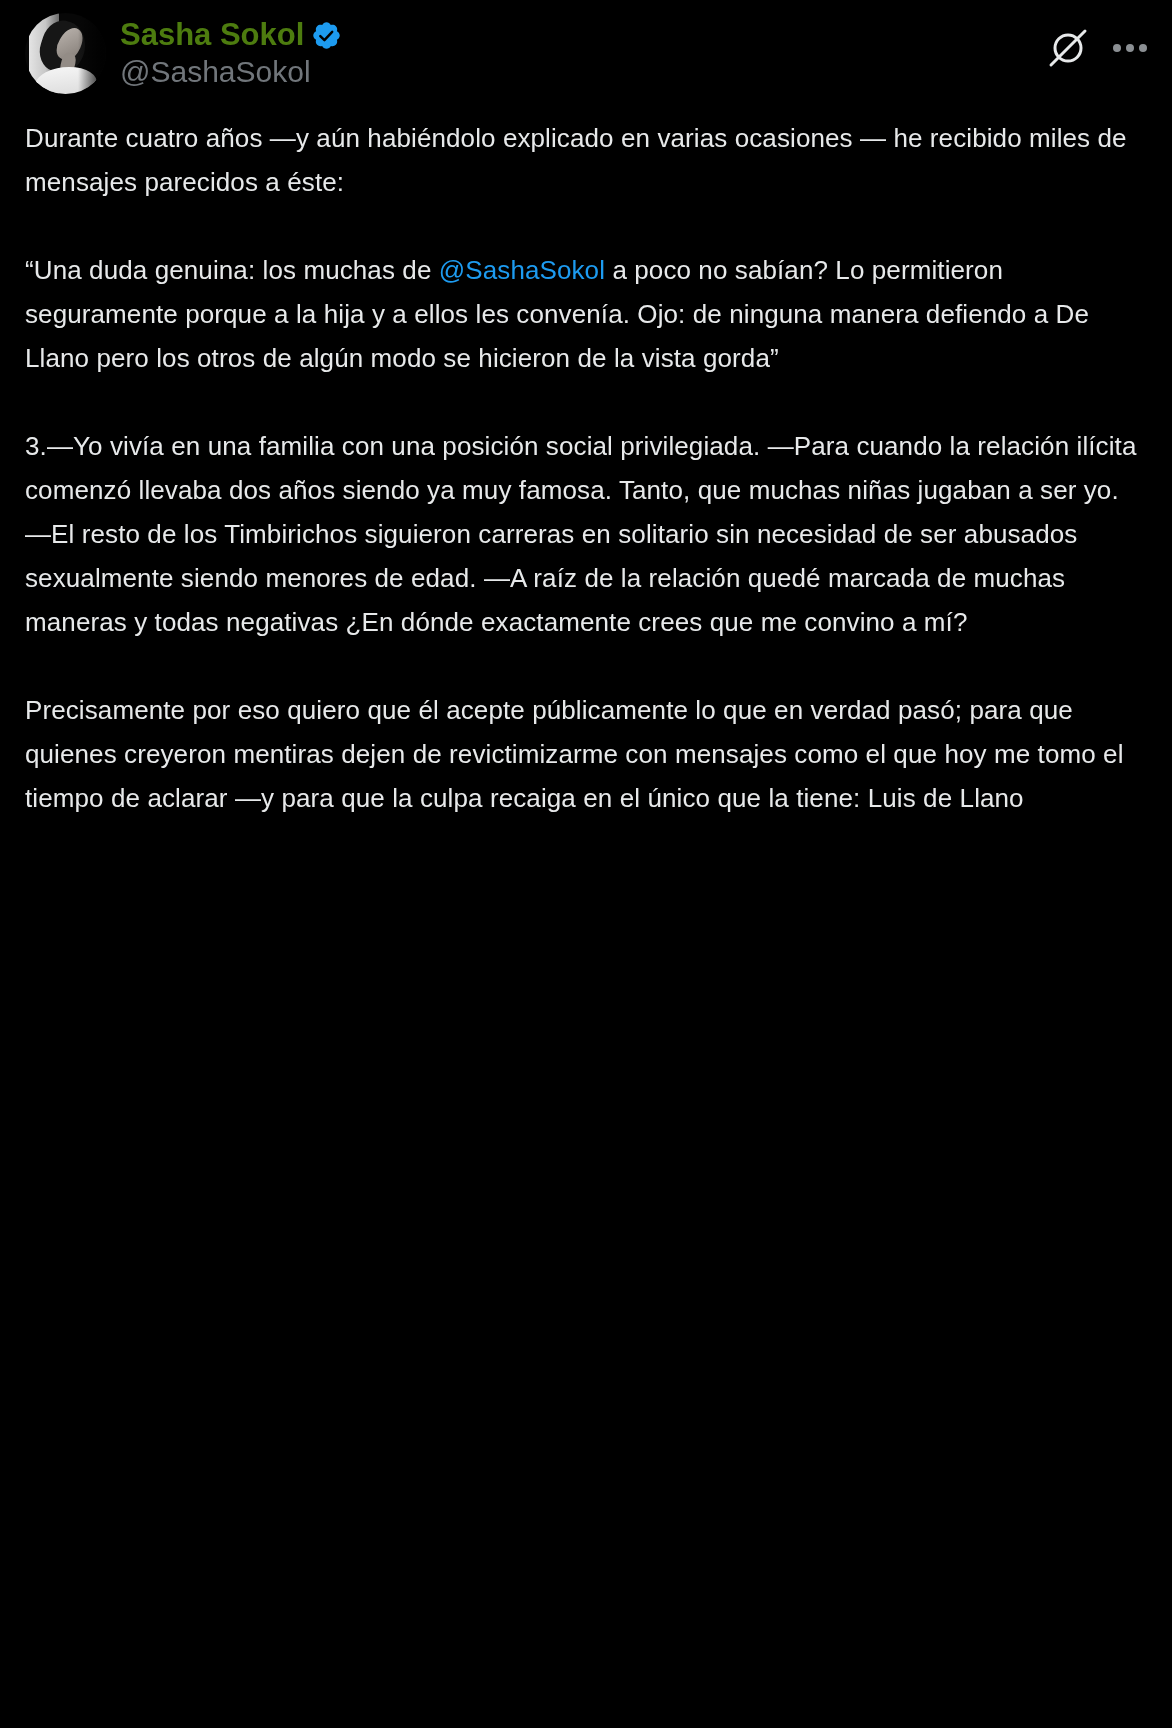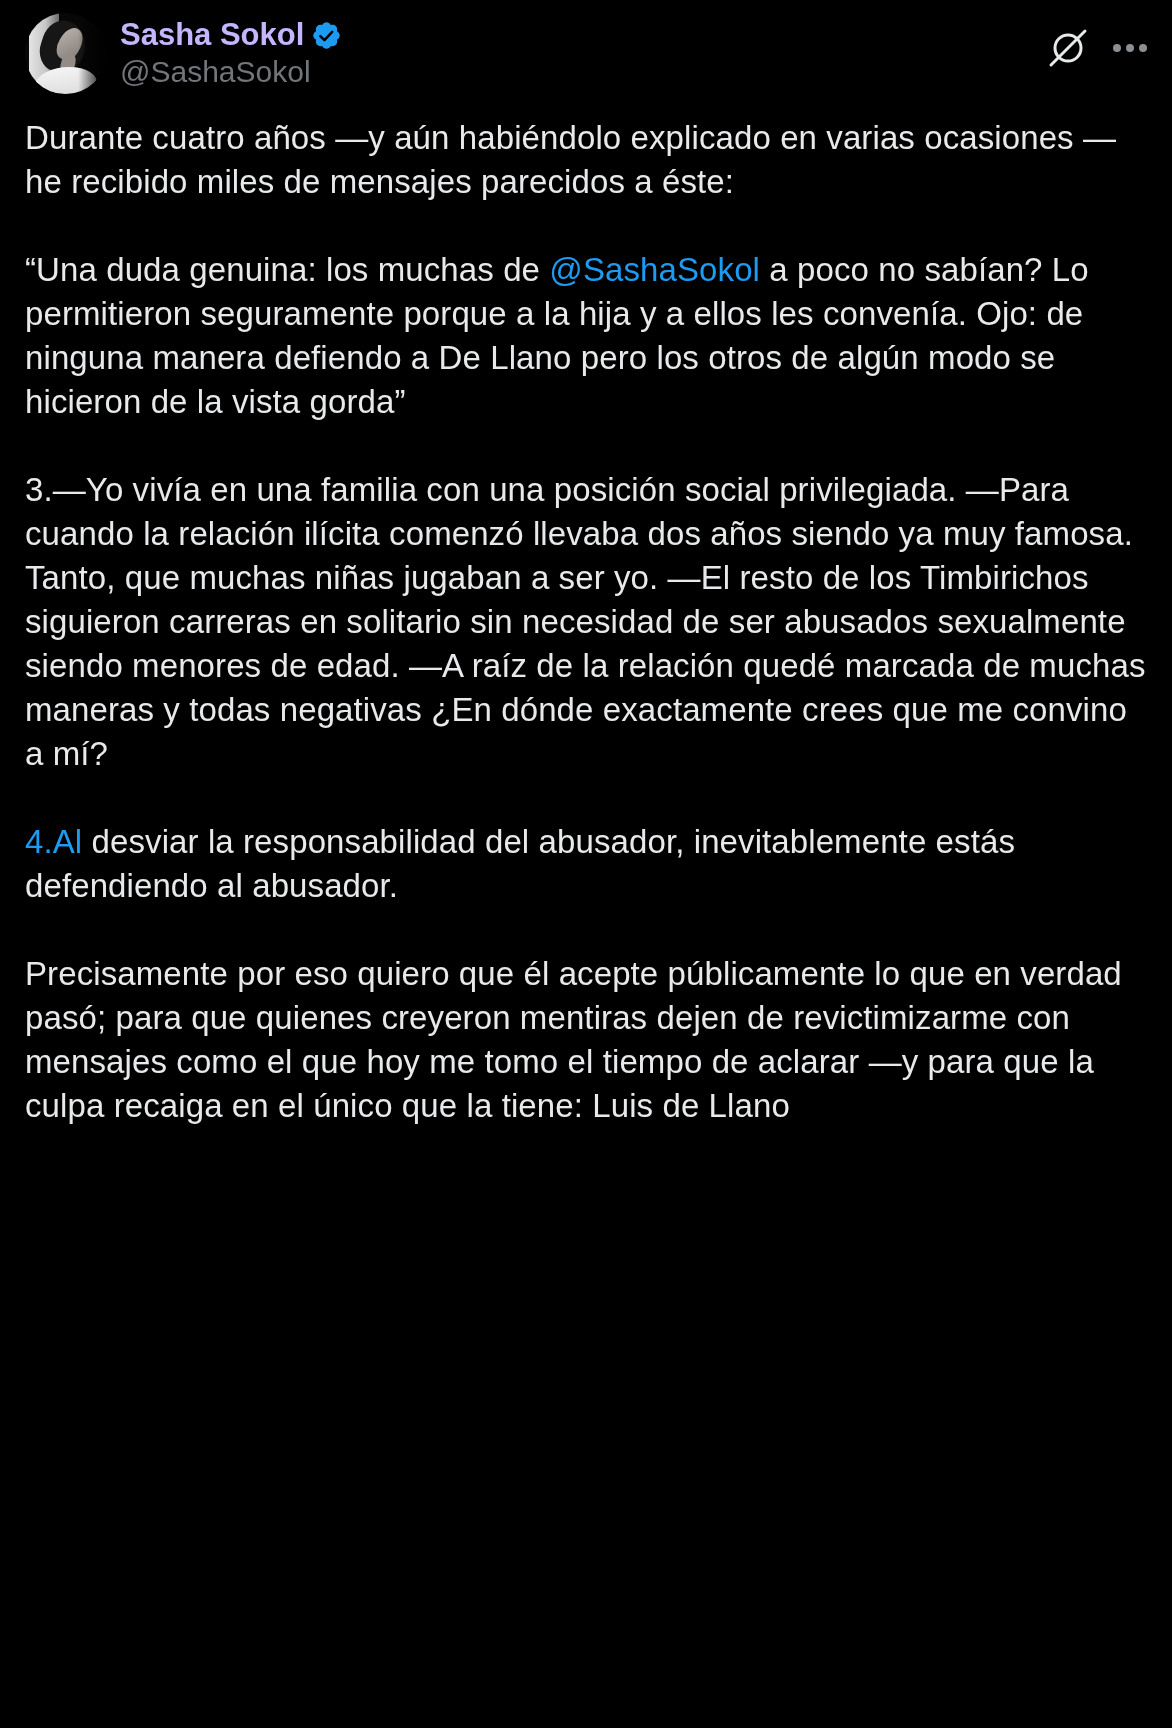--- a/index.html
+++ b/index.html
@@ -59,21 +59,21 @@
   }
   .av-shadow {
     position: absolute; right: -6px; top: 0;
     width: 34px; height: 100%;
     background: linear-gradient(90deg, rgba(0,0,0,0) 0%, rgba(0,0,0,0.85) 70%);
   }
 
   .user-info { margin-left: 14px; padding-top: 4px; min-width: 0; }
   .name-row { display: flex; align-items: center; gap: 7px; }
   .display-name {
-    color: #c4b5fd;
+    color: #4d7c0f;
     font-size: 31px;
     font-weight: 700;
     line-height: 36px;
     white-space: nowrap;
     cursor: pointer;
   }
   .verified { width: 31px; height: 31px; display: inline-block; flex-shrink: 0; }
   .handle {
     color: #71767b;
     font-size: 30px;
@@ -96,21 +96,21 @@
   .more-dots { display: flex; gap: 5px; align-items: center; }
   .more-dots span {
     width: 8px; height: 8px; border-radius: 50%;
     background: #8b8f93; display: inline-block;
   }
 
   
   .body-text {
     margin-top: 22px;
     color: #e7e9ea;
-    font-size: 33px;
+    font-size: 26px;
     line-height: 44px;
     letter-spacing: 0.1px;
     word-wrap: break-word;
   }
   .body-text p { margin: 0 0 44px 0; }
   .body-text p:last-child { margin-bottom: 16px; }
   a.link {
     color: #1d9bf0;
     text-decoration: none;
     cursor: pointer;
@@ -158,17 +158,16 @@
         </span>
       </button>
     </div>
 
   </div>
 
   <div class="body-text">
       <p><span>Durante cuatro años —y aún habiéndolo explicado en varias ocasiones — he recibido miles de mensajes parecidos a éste:</span></p>
       <p><span>“Una duda genuina: los muchas de </span><a class="link">@SashaSokol</a><span> a poco no sabían? Lo permitieron seguramente porque a la hija y a ellos les convenía. Ojo: de ninguna manera defiendo a De Llano pero los otros de algún modo se hicieron de la vista gorda”</span></p>
       <p><span>3.—Yo vivía en una familia con una posición social privilegiada. —Para cuando la relación ilícita comenzó llevaba dos años siendo ya muy famosa. Tanto, que muchas niñas jugaban a ser yo. —El resto de los Timbirichos siguieron carreras en solitario sin necesidad de ser abusados sexualmente siendo menores de edad.  —A raíz de la relación quedé marcada de muchas maneras y todas negativas ¿En dónde exactamente crees que me convino a mí?</span></p>
-      <p><a class="link">4.Al</a><span> desviar la responsabilidad del abusador, inevitablemente estás defendiendo al abusador.</span></p>
       <p><span>Precisamente por eso quiero que él acepte públicamente lo que en verdad pasó; para que quienes creyeron mentiras dejen de revictimizarme con mensajes como el que hoy me tomo el tiempo de aclarar —y para que la culpa recaiga en el único que la tiene: Luis de Llano</span></p>
     </div>
 
 </div>
 
 </body></html>

